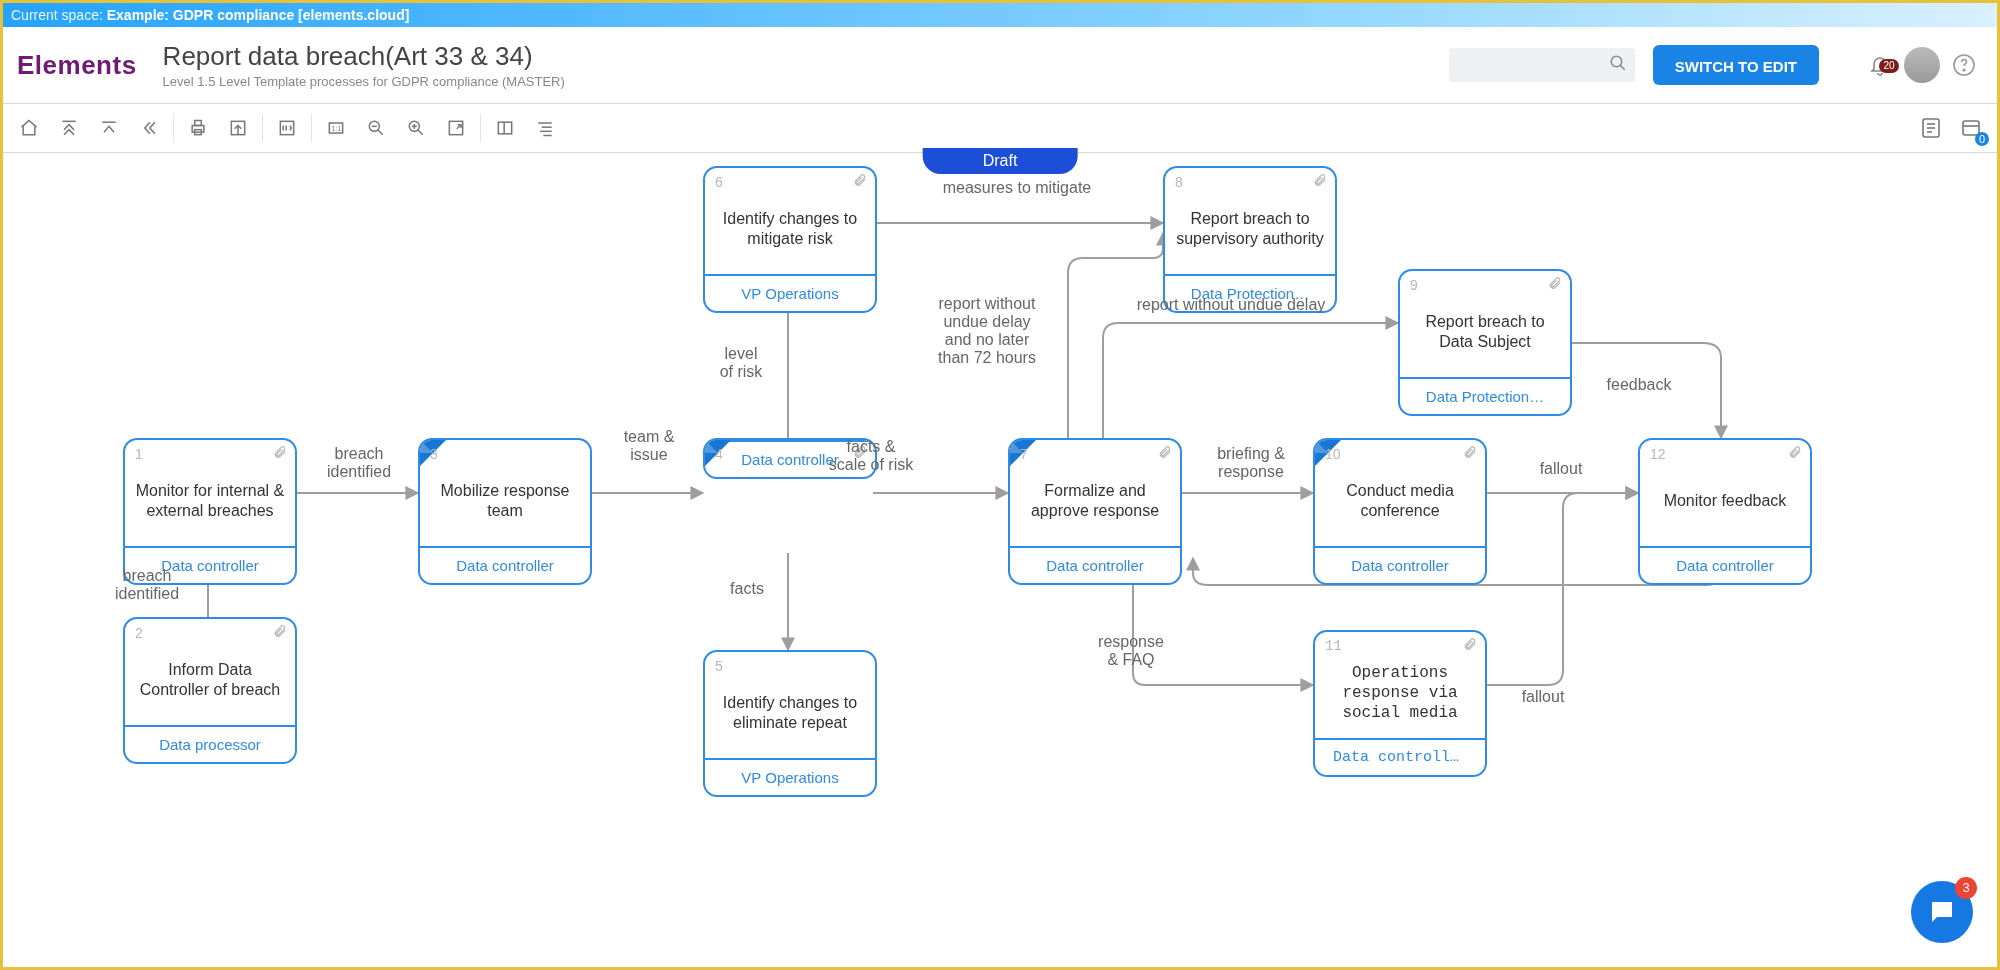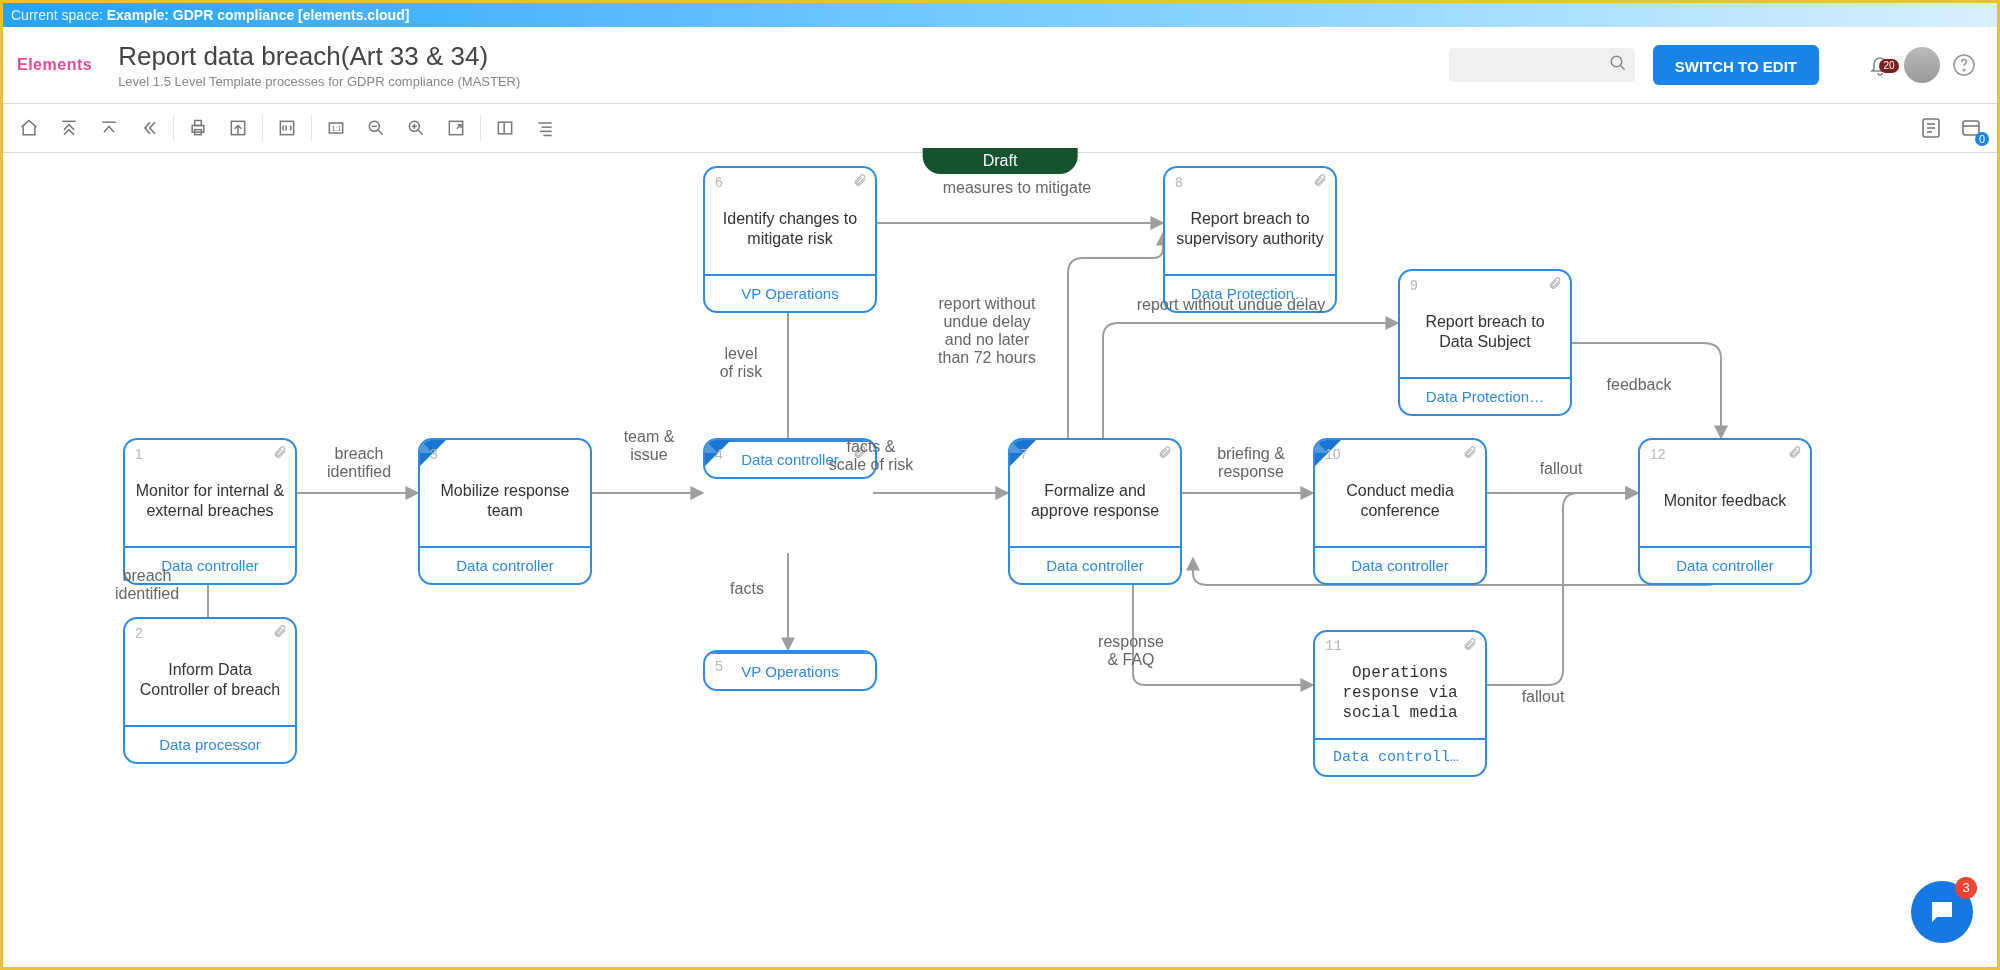--- a/index.html
+++ b/index.html
@@ -16,41 +16,41 @@
   }
   html,body { margin:0; padding:0; font-family: Arial, Helvetica, sans-serif; background:var(--bg); color:var(--text); }
   .viewport { width:2000px; height:970px; position:relative; box-sizing:border-box; border:3px solid #e6c23a; overflow:hidden;}
   
   .space-bar { height:24px; line-height:24px; padding:0 8px; font-size:14px; color:#fff;
                background:linear-gradient(90deg,var(--topbar-g1),var(--topbar-g2) 65%, #d9f0ff); }
   .space-bar .lbl { opacity:.9; }
   .space-bar .val { font-weight:600; }
   
   .app-header { display:flex; align-items:center; height:76px; border-bottom:1px solid var(--border); padding:0 12px; }
-  .brand { font-size:16px; color:#ec4899; font-weight:700; padding:0 18px 0 2px; letter-spacing:.5px; }
+  .brand { font-size:26px; color:#701a75; font-weight:700; padding:0 18px 0 2px; letter-spacing:.5px; }
   .title-block { display:flex; flex-direction:column; margin-left:8px; flex:0 0 auto; }
   .page-title { font-size:26px; color:#444; }
   .page-sub { font-size:13px; color:#888; margin-top:2px; }
   .flex-spacer { flex:1; }
   .search { display:flex; align-items:center; width:170px; height:34px; background:#eef0f2; border-radius:4px; padding:0 8px; }
   .search .icon { color:#888; }
   .switch-btn { margin-left:18px; background:#1983e6; color:#fff; height:40px; border:none; border-radius:6px; padding:13px 22px; font-size:15px; font-weight:600; cursor:pointer; }
   .hdr-icon { width:42px; display:flex; align-items:center; justify-content:center; color:#888; position:relative; }
   .avatar { width:36px; height:36px; border-radius:50%; background:linear-gradient(#bbb,#999); }
   .bell-badge { position:absolute; bottom:4px; left:20px; background:#7f1d1d; color:#fff; font-size:10px; line-height:14px; min-width:14px; text-align:center; border-radius:8px; padding:0 3px; }
   
   .toolbar { height:48px; display:flex; align-items:center; border-bottom:1px solid var(--border); padding:0 6px; }
   .tb-btn { width:40px; height:40px; display:flex; align-items:center; justify-content:center; color:#777; font-size:18px; cursor:pointer; }
   .tb-sep { width:1px; height:28px; background:#e4e4e4; margin:0 4px; }
   .toolbar .spacer { flex:1; }
   .right-tool { width:40px; height:40px; display:flex; align-items:center; justify-content:center; color:#777; position:relative; font-size:22px; }
   .right-tool .mini-badge { position:absolute; right:2px; bottom:2px; background:#1983e6; color:#fff; font-size:11px; line-height:14px; width:14px; text-align:center; border-radius:50%; }
   
   .canvas { position:relative; width:100%; height:calc(100% - 24px - 76px - 48px); }
-  .status-chip { position:absolute; top:-5px; left:50%; transform:translateX(-50%); background:#14532d; color:#fff; font-size:16px; padding:4px 60px; border-radius:0 0 18px 18px; z-index:3;}
+  .status-chip { position:absolute; top:-5px; left:50%; transform:translateX(-50%); background:#1d4ed8; color:#fff; font-size:16px; padding:4px 60px; border-radius:0 0 18px 18px; z-index:3;}
   svg.edges { position:absolute; inset:0; width:100%; height:100%; z-index:1; }
   .edge { fill:none; stroke:#9e9e9e; stroke-width:2; }
   .edge-label { position:absolute; font-size:16px; color:#666; text-align:center; white-space:pre-line; z-index:3; transform:translate(-50%,-50%); }
   
   .node { position:absolute; width:170px; border:2.5px solid var(--node-border); border-radius:14px; background:#fff; z-index:2; overflow:hidden; }
   .node .num { position:absolute; top:6px; left:10px; color:#b7b7b7; font-size:14px; }
   .node .clip { position:absolute; top:4px; right:8px; color:#b7b7b7; font-size:16px; }
   .node .ear { position:absolute; top:0; left:0; width:0; height:0; border-top:26px solid var(--blue-dark); border-right:26px solid transparent; }
   .node .ear::after { content:""; position:absolute; top:-26px; left:0; width:0;height:0; border-bottom:13px solid rgba(255,255,255,.25); border-right:13px solid transparent;}
   .node .body { padding:30px 10px 14px; min-height:62px; display:flex; align-items:center; justify-content:center; text-align:center; font-size:16px; color:#333; line-height:1.25; }
@@ -266,20 +266,21 @@
       <div class="node" style="left: 700px; top: 285px;">
         <div class="ear"></div>
         <span class="num">4</span>
         <span class="clip"><svg width="14" height="16" viewBox="0 0 24 24" fill="none" stroke="#b7b7b7" stroke-width="2">
             <path d="M21 11l-9 9a5 5 0 01-7-7l9-9a3.5 3.5 0 015 5l-9 9a2 2 0 01-3-3l8-8"></path>
           </svg></span>
         <div class="role">Data controller</div>
       </div>
       <div class="node" style="left: 700px; top: 497px;">
         <span class="num">5</span>
+        <div class="body">Identify changes to eliminate repeat</div>
         <div class="role">VP Operations</div>
       </div>
       <div class="node" style="left: 700px; top: 13px;">
         <span class="num">6</span>
         <span class="clip"><svg width="14" height="16" viewBox="0 0 24 24" fill="none" stroke="#b7b7b7" stroke-width="2">
             <path d="M21 11l-9 9a5 5 0 01-7-7l9-9a3.5 3.5 0 015 5l-9 9a2 2 0 01-3-3l8-8"></path>
           </svg></span>
         <div class="body">Identify changes to mitigate risk</div>
         <div class="role">VP Operations</div>
       </div>

